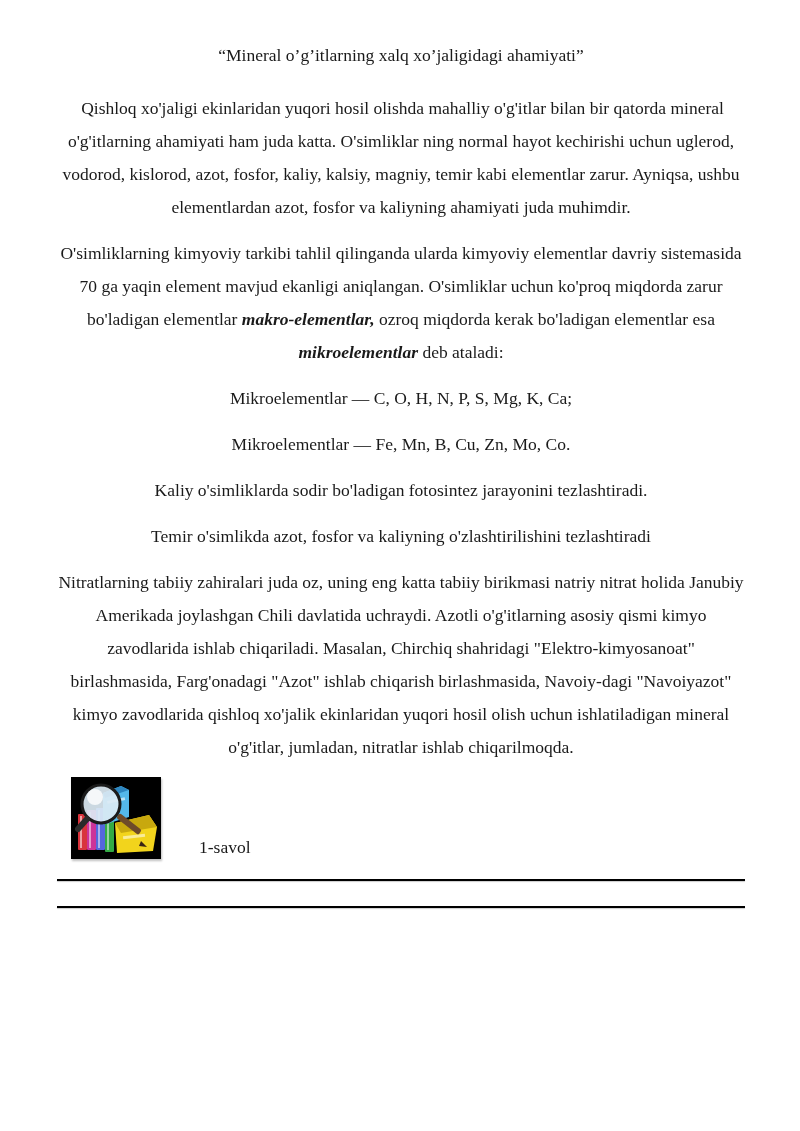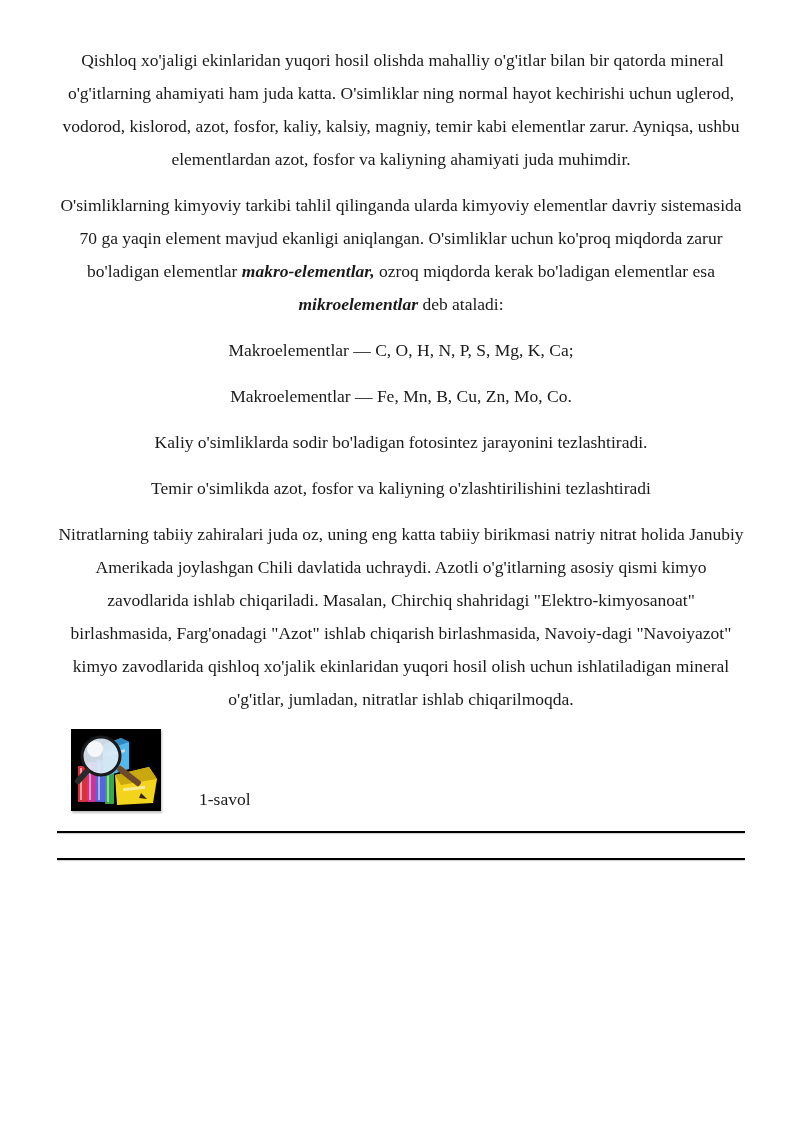--- a/index.html
+++ b/index.html
@@ -59,28 +59,29 @@
     box-shadow: 0 1px 1px rgba(0,0,0,0.2);
   }
   .answer-line.first { margin-top: 8px; }
   .answer-line.second { margin-top: 25px; }
 </style>
 </head>
 <body>
 
 <div class="page">
 
+  <h1 class="doc-title"><span>“Mineral o’g’itlarning xalq xo’jaligidagi ahamiyati”</span></h1>
 
   <p class="doc-par indent-sm"> Qishloq xo'jaligi ekinlaridan yuqori hosil olishda mahalliy o'g'itlar bilan bir qatorda mineral o'g'itlarning ahamiyati ham juda katta. O'simliklar ning normal hayot kechirishi uchun uglerod, vodorod, kislorod, azot, fosfor, kaliy, kalsiy, magniy, temir kabi elementlar zarur. Ayniqsa, ushbu elementlardan azot, fosfor va kaliyning ahamiyati juda muhimdir.</p>
 
   <p class="doc-par"><span>O'simliklarning kimyoviy tarkibi tahlil qilinganda ularda kimyoviy elementlar davriy sistemasida 70 ga yaqin element mavjud ekanligi aniqlangan. O'simliklar uchun ko'proq miqdorda zarur bo'ladigan elementlar </span><span class="bi">makro-elementlar,</span><span> ozroq miqdorda kerak bo'ladigan elementlar esa </span><span class="bi">mikroelementlar</span><span> deb ataladi:</span></p>
 
-  <p class="doc-par">Makroelementlar — C, O, H, N, P, S, Mg, K, Ca;</p>
+  <p class="doc-par">Mikroelementlar — C, O, H, N, P, S, Mg, K, Ca;</p>
 
-  <p class="doc-par">Makroelementlar — Fe, Mn, B, Cu, Zn, Mo, Co.</p>
+  <p class="doc-par">Mikroelementlar — Fe, Mn, B, Cu, Zn, Mo, Co.</p>
 
   <p class="doc-par">Kaliy o'simliklarda sodir bo'ladigan fotosintez jarayonini tezlashtiradi.</p>
 
   <p class="doc-par">Temir o'simlikda azot, fosfor va kaliyning o'zlashtirilishini tezlashtiradi</p>
 
   <p class="doc-par">Nitratlarning tabiiy zahiralari juda oz, uning eng katta tabiiy birikmasi natriy nitrat holida Janubiy Amerikada joylashgan Chili davlatida uchraydi. Azotli o'g'itlarning asosiy qismi kimyo zavodlarida ishlab chiqariladi. Masalan, Chirchiq shahridagi "Elektro-kimyosanoat" birlashmasida, Farg'onadagi "Azot" ishlab chiqarish birlashmasida, Navoiy-dagi "Navoiyazot" kimyo zavodlarida qishloq xo'jalik ekinlaridan yuqori hosil olish uchun ishlatiladigan mineral o'g'itlar, jumladan, nitratlar ishlab chiqarilmoqda.</p>
 
   <div class="image-row">
     <svg class="clipart" viewBox="0 0 90 82" xmlns="http://www.w3.org/2000/svg">
       <rect x="0" y="0" width="90" height="82" fill="#000000"></rect>

